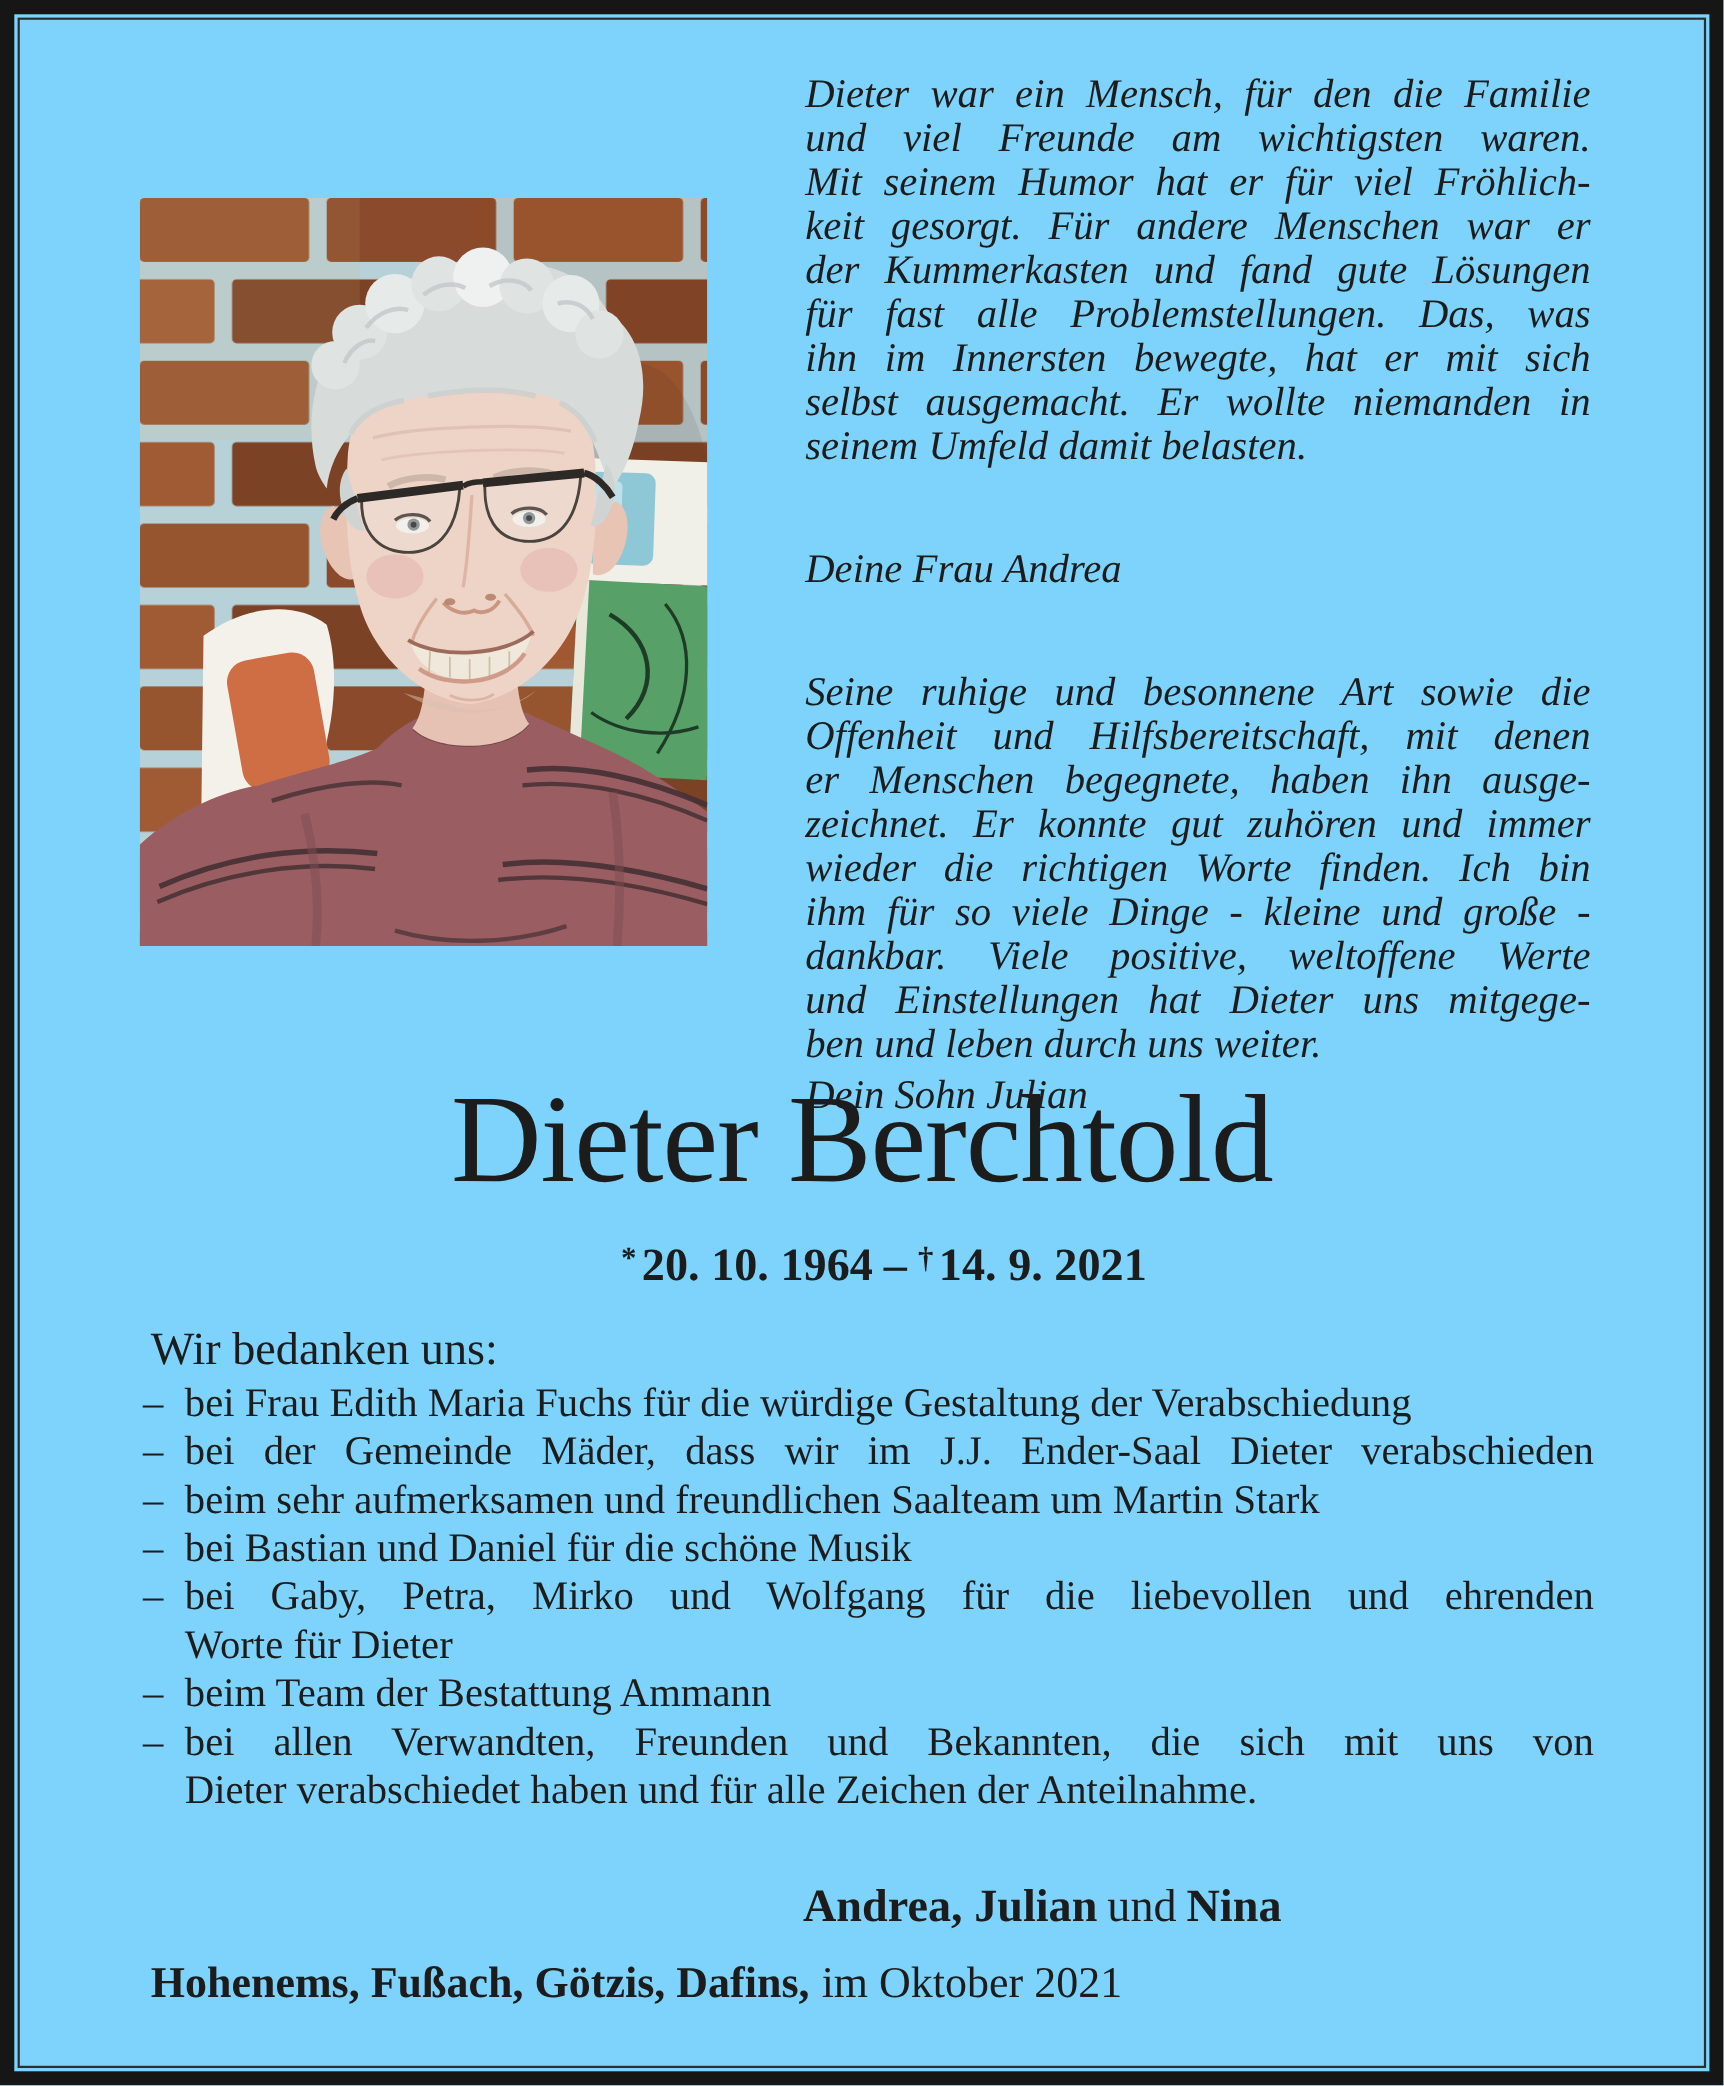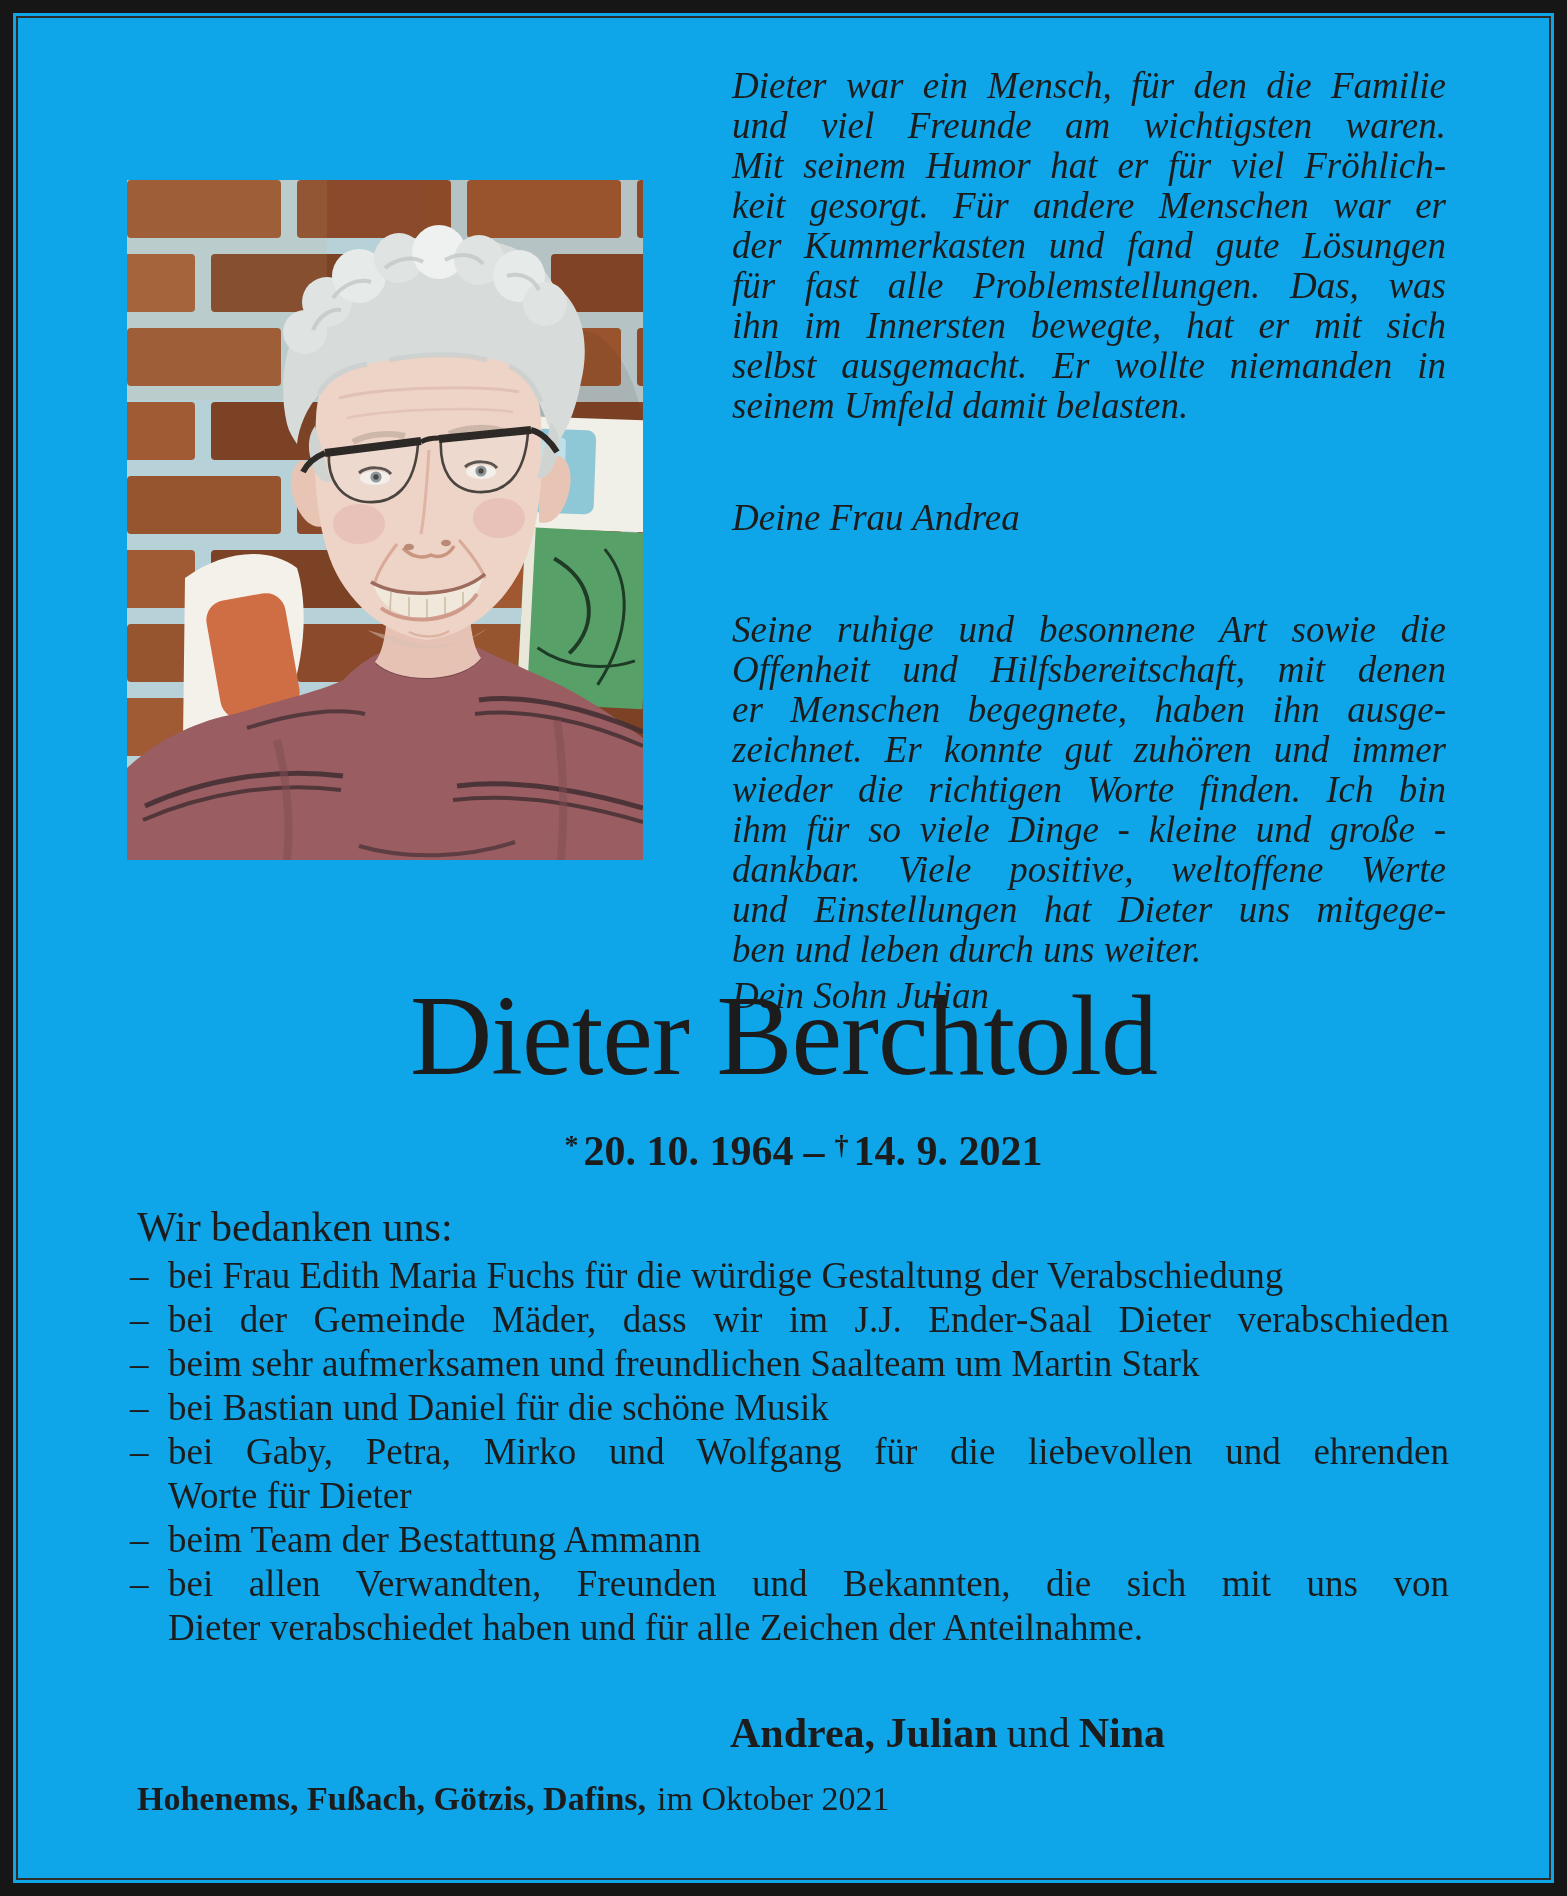--- a/index.html
+++ b/index.html
@@ -1,17 +1,17 @@
 <!DOCTYPE html>
 <html><head>
 <meta charset="utf-8">
 <style>
   html,body{margin:0;padding:0;background:#e8e8e8;}
   .page{
-    position:relative;width:1567px;height:1896px;background:#0ea5e9;
+    position:relative;width:1567px;height:1896px;background:#7dd3fc;
     font-family:"Liberation Serif",serif;color:#1c1c1c;overflow:hidden;
   }
   .frame-outer{position:absolute;inset:0;border:13px solid #161616;pointer-events:none;z-index:40;}
   .frame-inner{position:absolute;inset:16px;border:2px solid #2d2d2d;pointer-events:none;z-index:40;}
 
   .photo{position:absolute;left:127px;top:180px;width:516px;height:680px;}
 
   .eulogy{position:absolute;left:732px;width:714px;font-style:italic;font-size:37px;line-height:40px;}
   .eulogy .jline{text-align:justify;text-align-last:justify;}
   .eulogy .lline{text-align:left;}
@@ -34,21 +34,21 @@
 
   .thanks-head{position:absolute;left:137px;top:1206px;font-size:42px;line-height:1;}
   .thanks-list{position:absolute;left:130px;top:1254px;width:1319px;font-size:37px;line-height:44px;}
   .titem{position:relative;padding-left:38px;}
   .titem .dash{position:absolute;left:0;top:0;}
   .titem .jl{text-align:justify;text-align-last:justify;}
 
   .family{position:absolute;left:730px;top:1712px;font-size:42px;line-height:1;}
   .family .b{font-weight:bold;}
   .family .sep{margin:1px 9px;}
-  .places{position:absolute;left:137px;top:1782px;font-size:34px;line-height:1;}
+  .places{position:absolute;left:137px;top:1782px;font-size:40px;line-height:1;}
   .places .b{font-weight:bold;margin-right:11px;}
 </style>
 </head>
 <body>
 
 <div class="page">
   <div class="frame-outer"></div>
   <div class="frame-inner"></div>
 
   <div class="photo">

